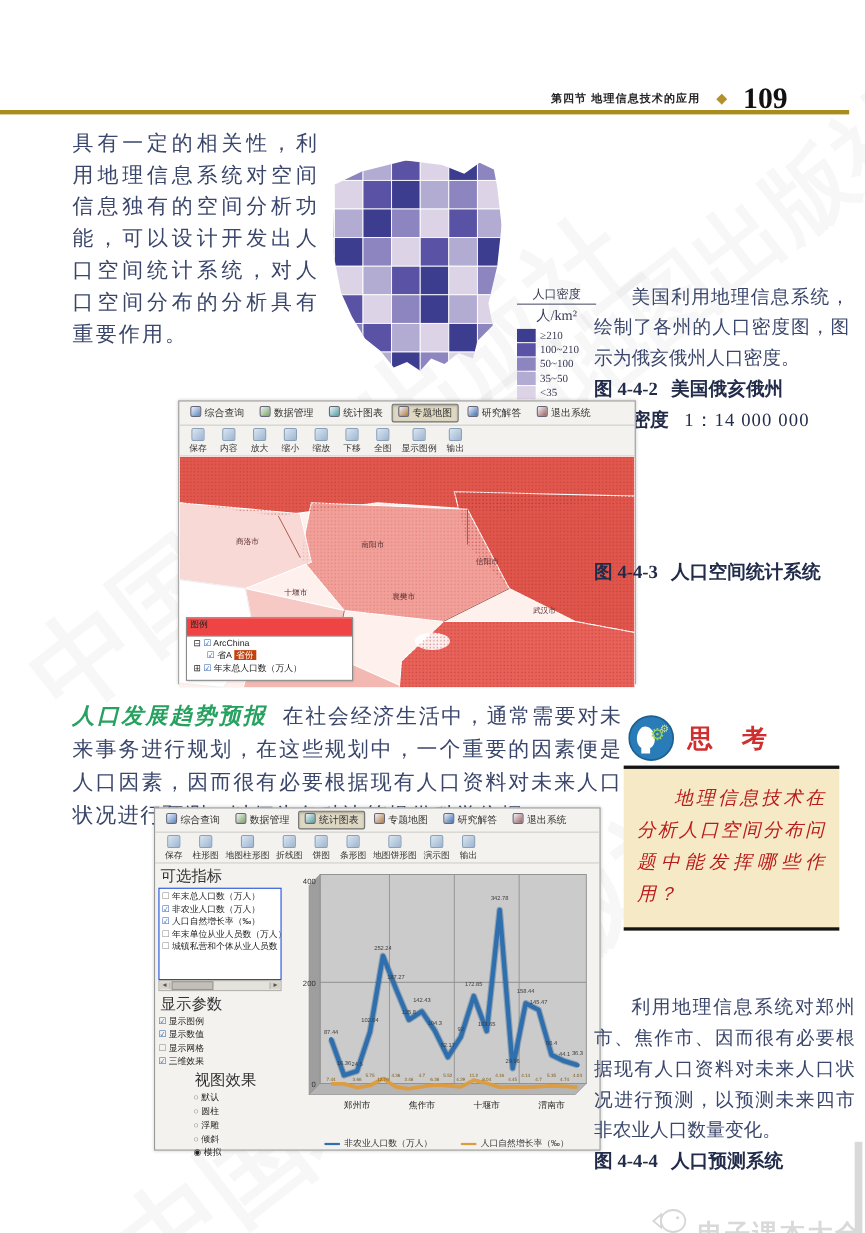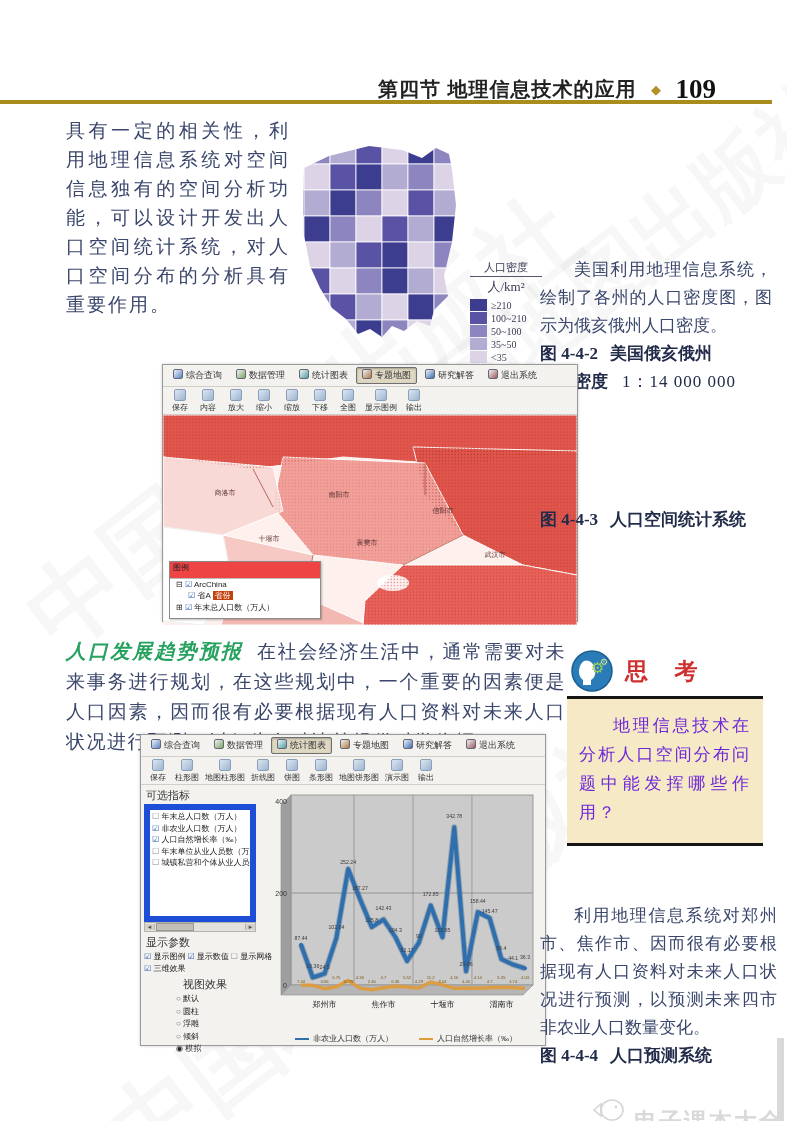--- a/index.html
+++ b/index.html
@@ -2,21 +2,21 @@
 <html><head>
 <meta charset="utf-8">
 <style>
   * { margin:0; padding:0; box-sizing:border-box; }
   body { background:#888; font-family:"Liberation Serif", serif; }
   .page { position:relative; width:787px; height:1121px; background:#ffffff; margin:0 auto; overflow:hidden; }
 
   
   .hdr { position:absolute; top:74px; left:0; width:772px; text-align:right; padding-right:56px;
          font-family:"Liberation Sans", sans-serif; }
-  .hdr-title { font-size:20px; font-weight:bold; color:#222; letter-spacing:1px; vertical-align:middle; }
+  .hdr-title { font-size:10px; font-weight:bold; color:#222; letter-spacing:1px; vertical-align:middle; }
   .hdr-diamond { color:#b39128; font-size:13px; margin:0 10px; vertical-align:middle; }
   .hdr-num { font-family:"Liberation Serif", serif; font-size:27px; font-weight:bold; color:#111; vertical-align:middle; }
   .gold-rule { position:absolute; top:100px; left:0; width:772px; height:4px; background:#a88c1e; }
 
   
   .intro { position:absolute; left:66px; top:116px; width:224px; font-size:19px; line-height:29px;
            color:#3a466b; text-align:justify; letter-spacing:2px; }
 
   
   .ohio-svg { position:absolute; left:274px; top:130px; }
@@ -63,31 +63,31 @@
   .lp-row { padding:1px 3px 0 6px; white-space:nowrap; }
   .lp-row.indent { padding-left:18px; }
   .lp-check { color:#2a5db0; }
   .lp-hl { background:#c2410c; color:#fff; padding:0 2px; }
   .map-city-label { position:absolute; font-size:7px; color:#5a3030; font-family:"Liberation Sans", sans-serif;
                     white-space:nowrap; transform:translate(-50%,-50%); }
 
   
   .win2-body { display:flex; height:265px; }
   .side-panel { width:118px; padding:2px 3px; font-family:"Liberation Sans", sans-serif; color:#222; }
-  .sp-title { font-size:11px; margin:1px 0 1px 2px; color:#333; }
-  .listbox { background:#fff; border:6px solid #1d4ed8; height:118px; overflow:hidden; padding:1px 0; }
+  .sp-title { font-size:14px; margin:1px 0 1px 2px; color:#333; }
+  .listbox { background:#fff; border:1px solid #1d4ed8; height:84px; overflow:hidden; padding:1px 0; }
   .li-row { font-size:8px; line-height:11.5px; white-space:nowrap; padding-left:2px; }
   .li-check { color:#2a5db0; } .li-uncheck { color:#888; }
   .hscroll { display:flex; align-items:center; height:10px; background:#e4e2dd; border:1px solid #b5b3ae;
              font-size:6px; color:#555; margin-bottom:3px; }
   .hs-btn { width:10px; text-align:center; background:#d5d2cb; border-right:1px solid #b5b3ae; }
   .hs-btn:last-child { border-left:1px solid #b5b3ae; border-right:none; }
   .hs-thumb { flex:0 0 38px; height:8px; background:#c3c0b9; border:1px solid #9a988f; margin-left:1px; }
   .hs-track { flex:1; }
-  .opt-grid { display:grid; grid-template-columns:1fr 1fr 1fr; gap:0 2px; margin-bottom:2px; }
+  .opt-grid { display:grid; grid-template-columns:1fr; gap:0 2px; margin-bottom:2px; }
   .opt-row { font-size:8px; line-height:12px; white-space:nowrap; }
   .radio-col { padding-left:32px; }
   .radio-row { font-size:8px; line-height:12.5px; white-space:nowrap; }
   .rd-on { color:#222; } .rd-off { color:#666; }
   .chart-wrap { flex:1; position:relative; padding:4px 2px 0 2px; }
   .chart-legend { display:flex; gap:26px; padding:4px 0 0 34px; font-family:"Liberation Sans", sans-serif;
                   font-size:8px; color:#333; }
   .cl-item { display:inline-flex; align-items:center; gap:4px; }
   .cl-line { width:14px; height:0; border-top:2px solid #2f6fae; display:inline-block; }
   .cl-line.s2 { border-top-color:#dd9b3c; }
@@ -97,21 +97,21 @@
                   color:#3a466b; text-align:justify; letter-spacing:1.5px; }
   .green-head { color:#27a15f; font-weight:bold; font-style:italic; font-size:20px; margin-right:14px; letter-spacing:2px; }
 
   
   .think { position:absolute; left:567px; top:650px; width:196px; }
   .think-head { display:flex; align-items:center; gap:12px; padding-left:4px; }
   .think-label { color:#cf2f2f; font-weight:bold; font-size:23px; letter-spacing:10px;
                  font-family:"Liberation Sans", sans-serif; }
   .think-box { margin-top:4px; background:#f6e9c5; border-top:3px solid #151515; border-bottom:3px solid #151515;
                padding:12px 12px 16px; }
-  .think-box p { font-size:17px; line-height:29px; color:#6d28d9; letter-spacing:2px;
+  .think-box p { font-size:17px; line-height:29px; color:#b91c1c; font-style:italic; letter-spacing:2px;
                  text-indent:2em; text-align:justify; }
 
   
   .wm { position:absolute; left:592px; top:1082px; display:flex; align-items:center; gap:8px; }
   .wm-text { font-family:Liberation Serif, serif; font-size:23px; font-weight:bold; color:#d9d9d9;
              letter-spacing:2px;margin-top:24px; }
   .edge-strip { position:absolute; right:3px; top:1038px; width:7px; height:83px; background:#d9d9d9; }
   .diag { position:absolute; font-size:95px; font-weight:bold; color:rgba(100,100,100,0.05);
           transform:rotate(-38deg); white-space:nowrap; pointer-events:none; }
   .d1 { left:-30px; top:360px; } .d2 { left:50px; top:880px; } .d3 { left:330px; top:220px; font-size:80px; }

